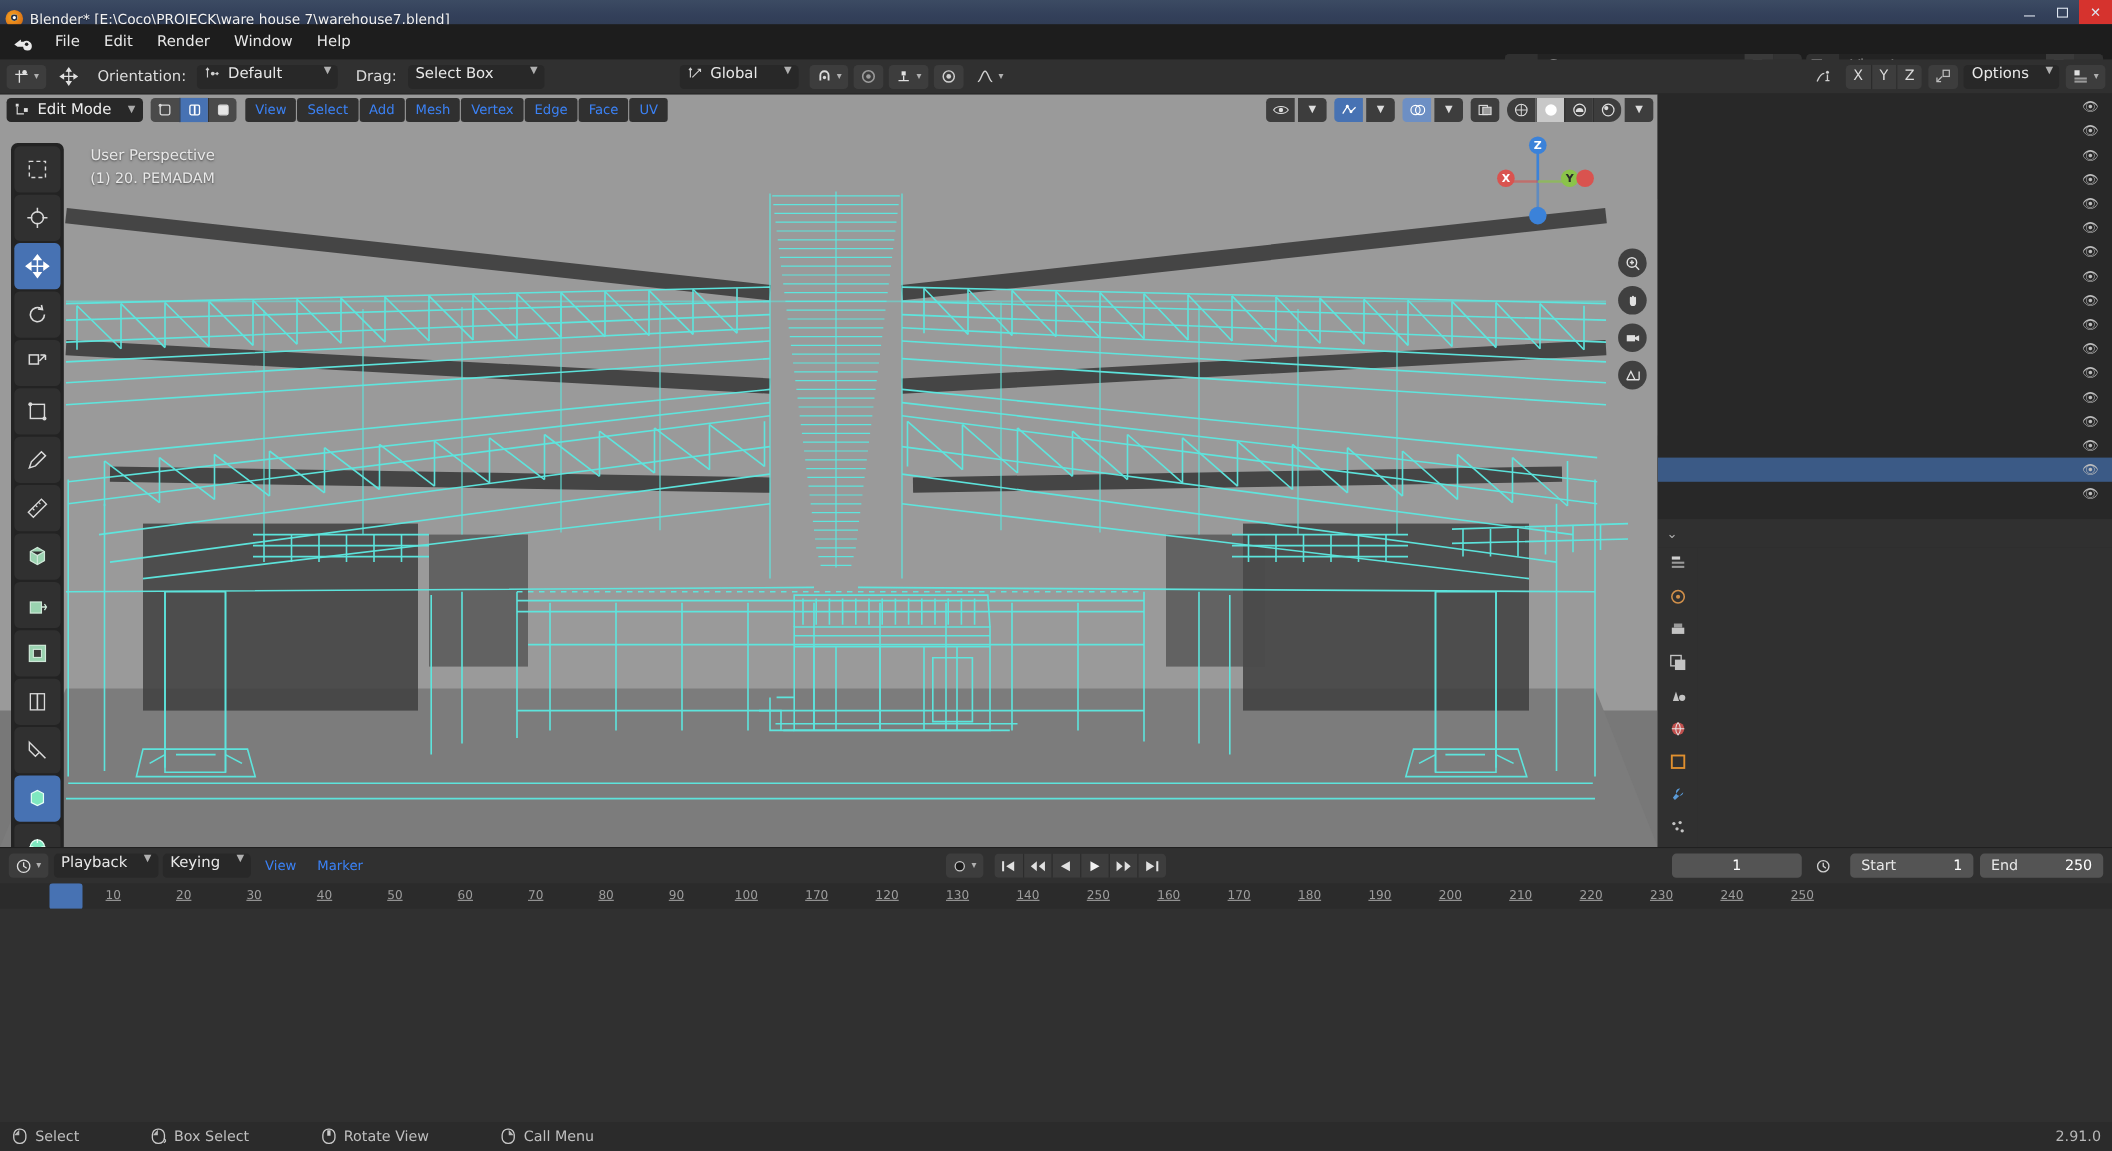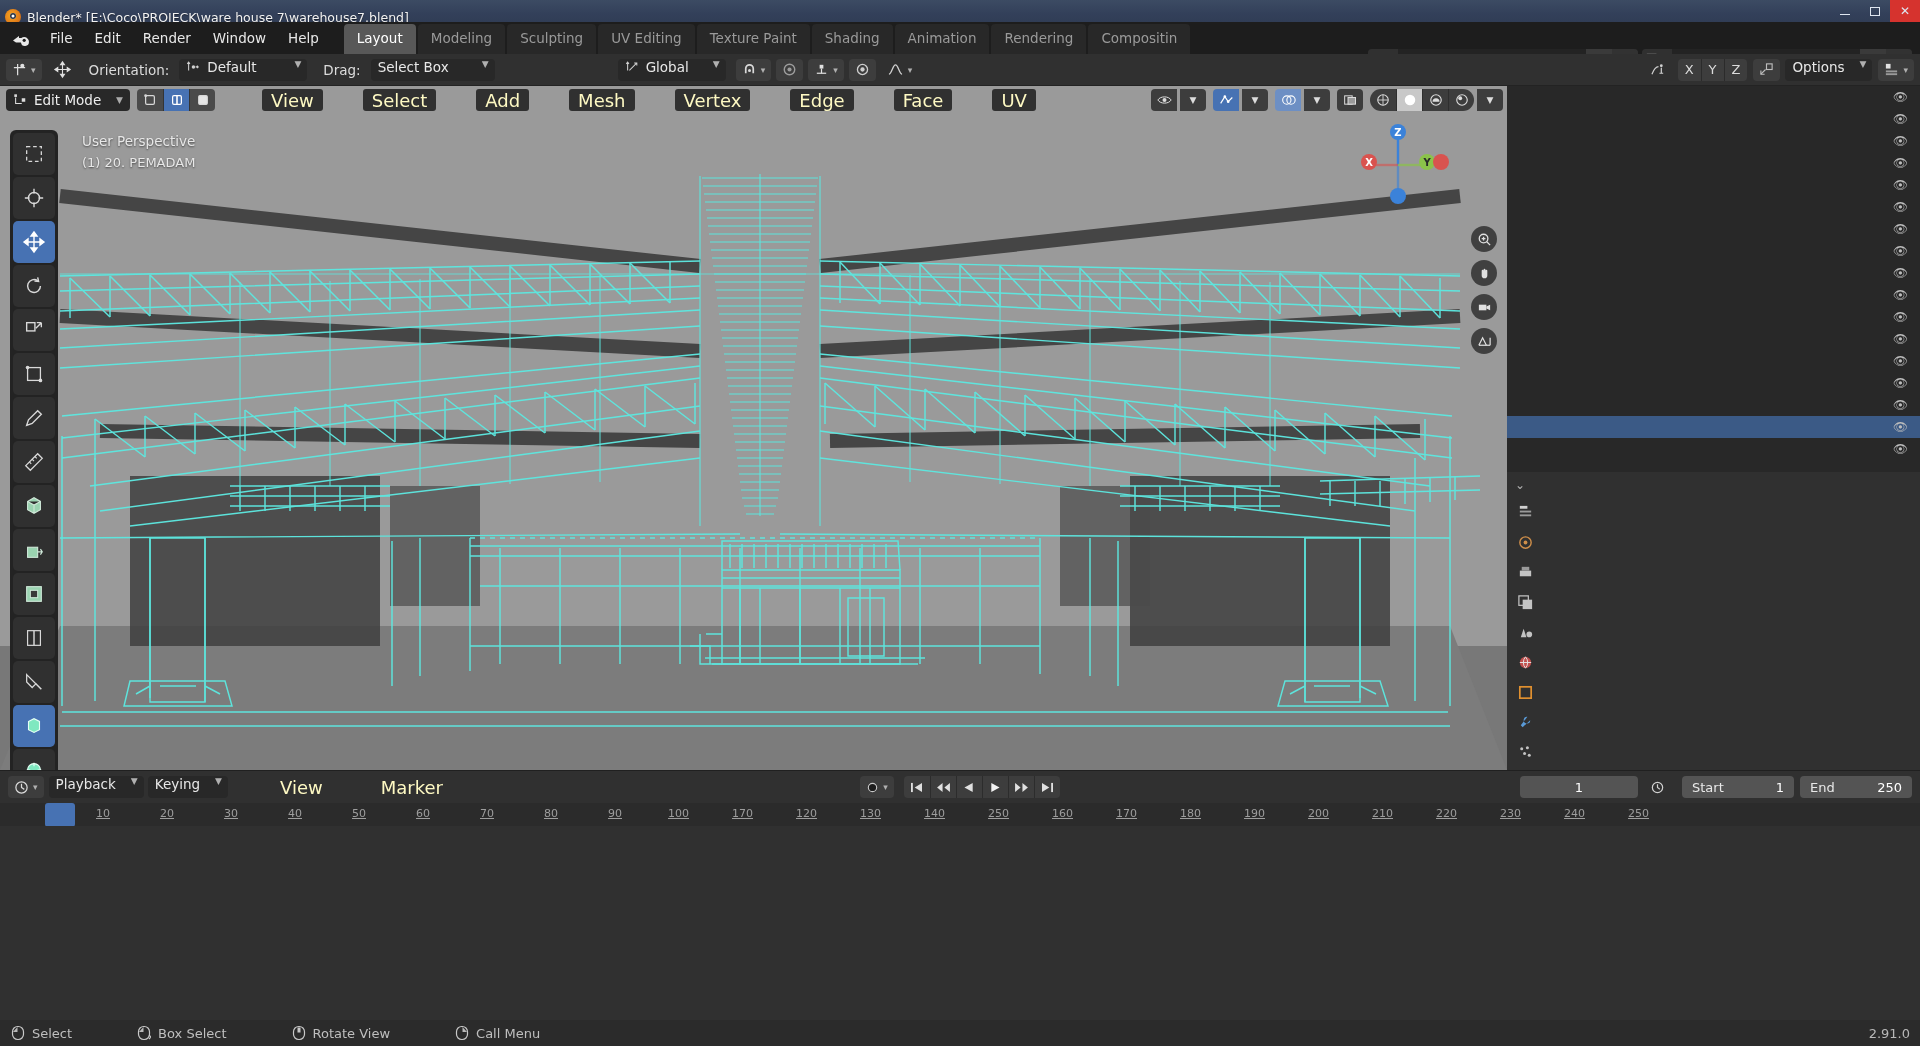--- a/index.html
+++ b/index.html
@@ -113,44 +113,44 @@
   
   .viewport {
     position: absolute; left: 0; top: 86px; width: 1507px; height: 684px;
     background: #9a9a9a; overflow: hidden;
   }
   .vp-header {
     position: absolute; left: 0; top: 0; width: 100%; height: 28px;
     display: flex; align-items: center; padding-left: 6px; z-index: 20;
   }
   .hmenu {
-    height: 22px; padding: 0 9px; background: #303030; color: #fef9c3;
-    display: flex; align-items: center; font-size: 18px; margin-right: 1px;
+    height: 22px; padding: 0 9px; background: #303030; color: #3b82f6;
+    display: flex; align-items: center; font-size: 12px; margin-right: 1px;
     border-radius: 3px;
-    margin-left: 39px;
   }
   .mode-dd {
     height: 22px; background: #282828; border-radius: 4px; display: flex;
     align-items: center; padding: 0 7px; gap: 7px; color: #eee; font-size: 13.5px;
     margin-right: 7px; min-width: 124px;
   }
   .vsel { display: flex; margin-right: 8px; }
   .vsel .vb {
     width: 26px; height: 22px; background: #4a4a4a; display:flex; align-items:center;
     justify-content:center;
   }
   .vsel .vb:first-child { border-radius: 4px 0 0 4px; }
   .vsel .vb:last-child { border-radius: 0 4px 4px 0; }
   .vsel .vb + .vb { border-left: 1px solid #343434; }
   .vsel .vb.on { background: #4772b3; }
 
   .vp-overlay-text {
     position: absolute; left: 82px; top: 44px; z-index: 15; color: #e8e8e8;
     font-size: 13.5px; line-height: 22px; text-shadow: 0 1px 2px rgba(0,0,0,.55);
     pointer-events: none;
+    text-align: right;
   }
   .vp-overlay-text .l2 { font-size: 13px; }
 
   
   .toolbar-left {
     position: absolute; left: 10px; top: 44px; width: 48px;
     background: #232323; border-radius: 6px; padding: 3px; z-index: 16;
     display: flex; flex-direction: column; gap: 2px;
   }
   .tool {
@@ -282,31 +282,20 @@
         <circle cx="15.2" cy="13.3" r="3.3" fill="#e8e8e8"></circle>
         <circle cx="15.2" cy="13.3" r="1.6" fill="#1d1d1d"></circle>
       </svg>
     </div>
     <div class="menu">
       <div class="menu-item">File</div>
       <div class="menu-item">Edit</div>
       <div class="menu-item">Render</div>
       <div class="menu-item">Window</div>
       <div class="menu-item">Help</div>
-    </div>
-    <div class="ws-tabs">
-      <div class="ws-tab active">Layout</div>
-      <div class="ws-tab">Modeling</div>
-      <div class="ws-tab">Sculpting</div>
-      <div class="ws-tab">UV Editing</div>
-      <div class="ws-tab">Texture Paint</div>
-      <div class="ws-tab">Shading</div>
-      <div class="ws-tab">Animation</div>
-      <div class="ws-tab">Rendering</div>
-      <div class="ws-tab">Compositin</div>
     </div>
 
     <div class="topright">
       <div class="field-group">
         <div class="idblock">
           <div class="idicon">
             <svg width="15" height="15" viewBox="0 0 16 16">
                 <path d="M3 11 L8 3 L9.5 7.5 A3.2 3.2 0 1 1 7 11 Z" fill="#dcdcdc"></path>
                 <circle cx="6.5" cy="10.8" r="2.6" fill="#dcdcdc"></circle>
                 <circle cx="6.5" cy="10.8" r="1.2" fill="#303030"></circle>

